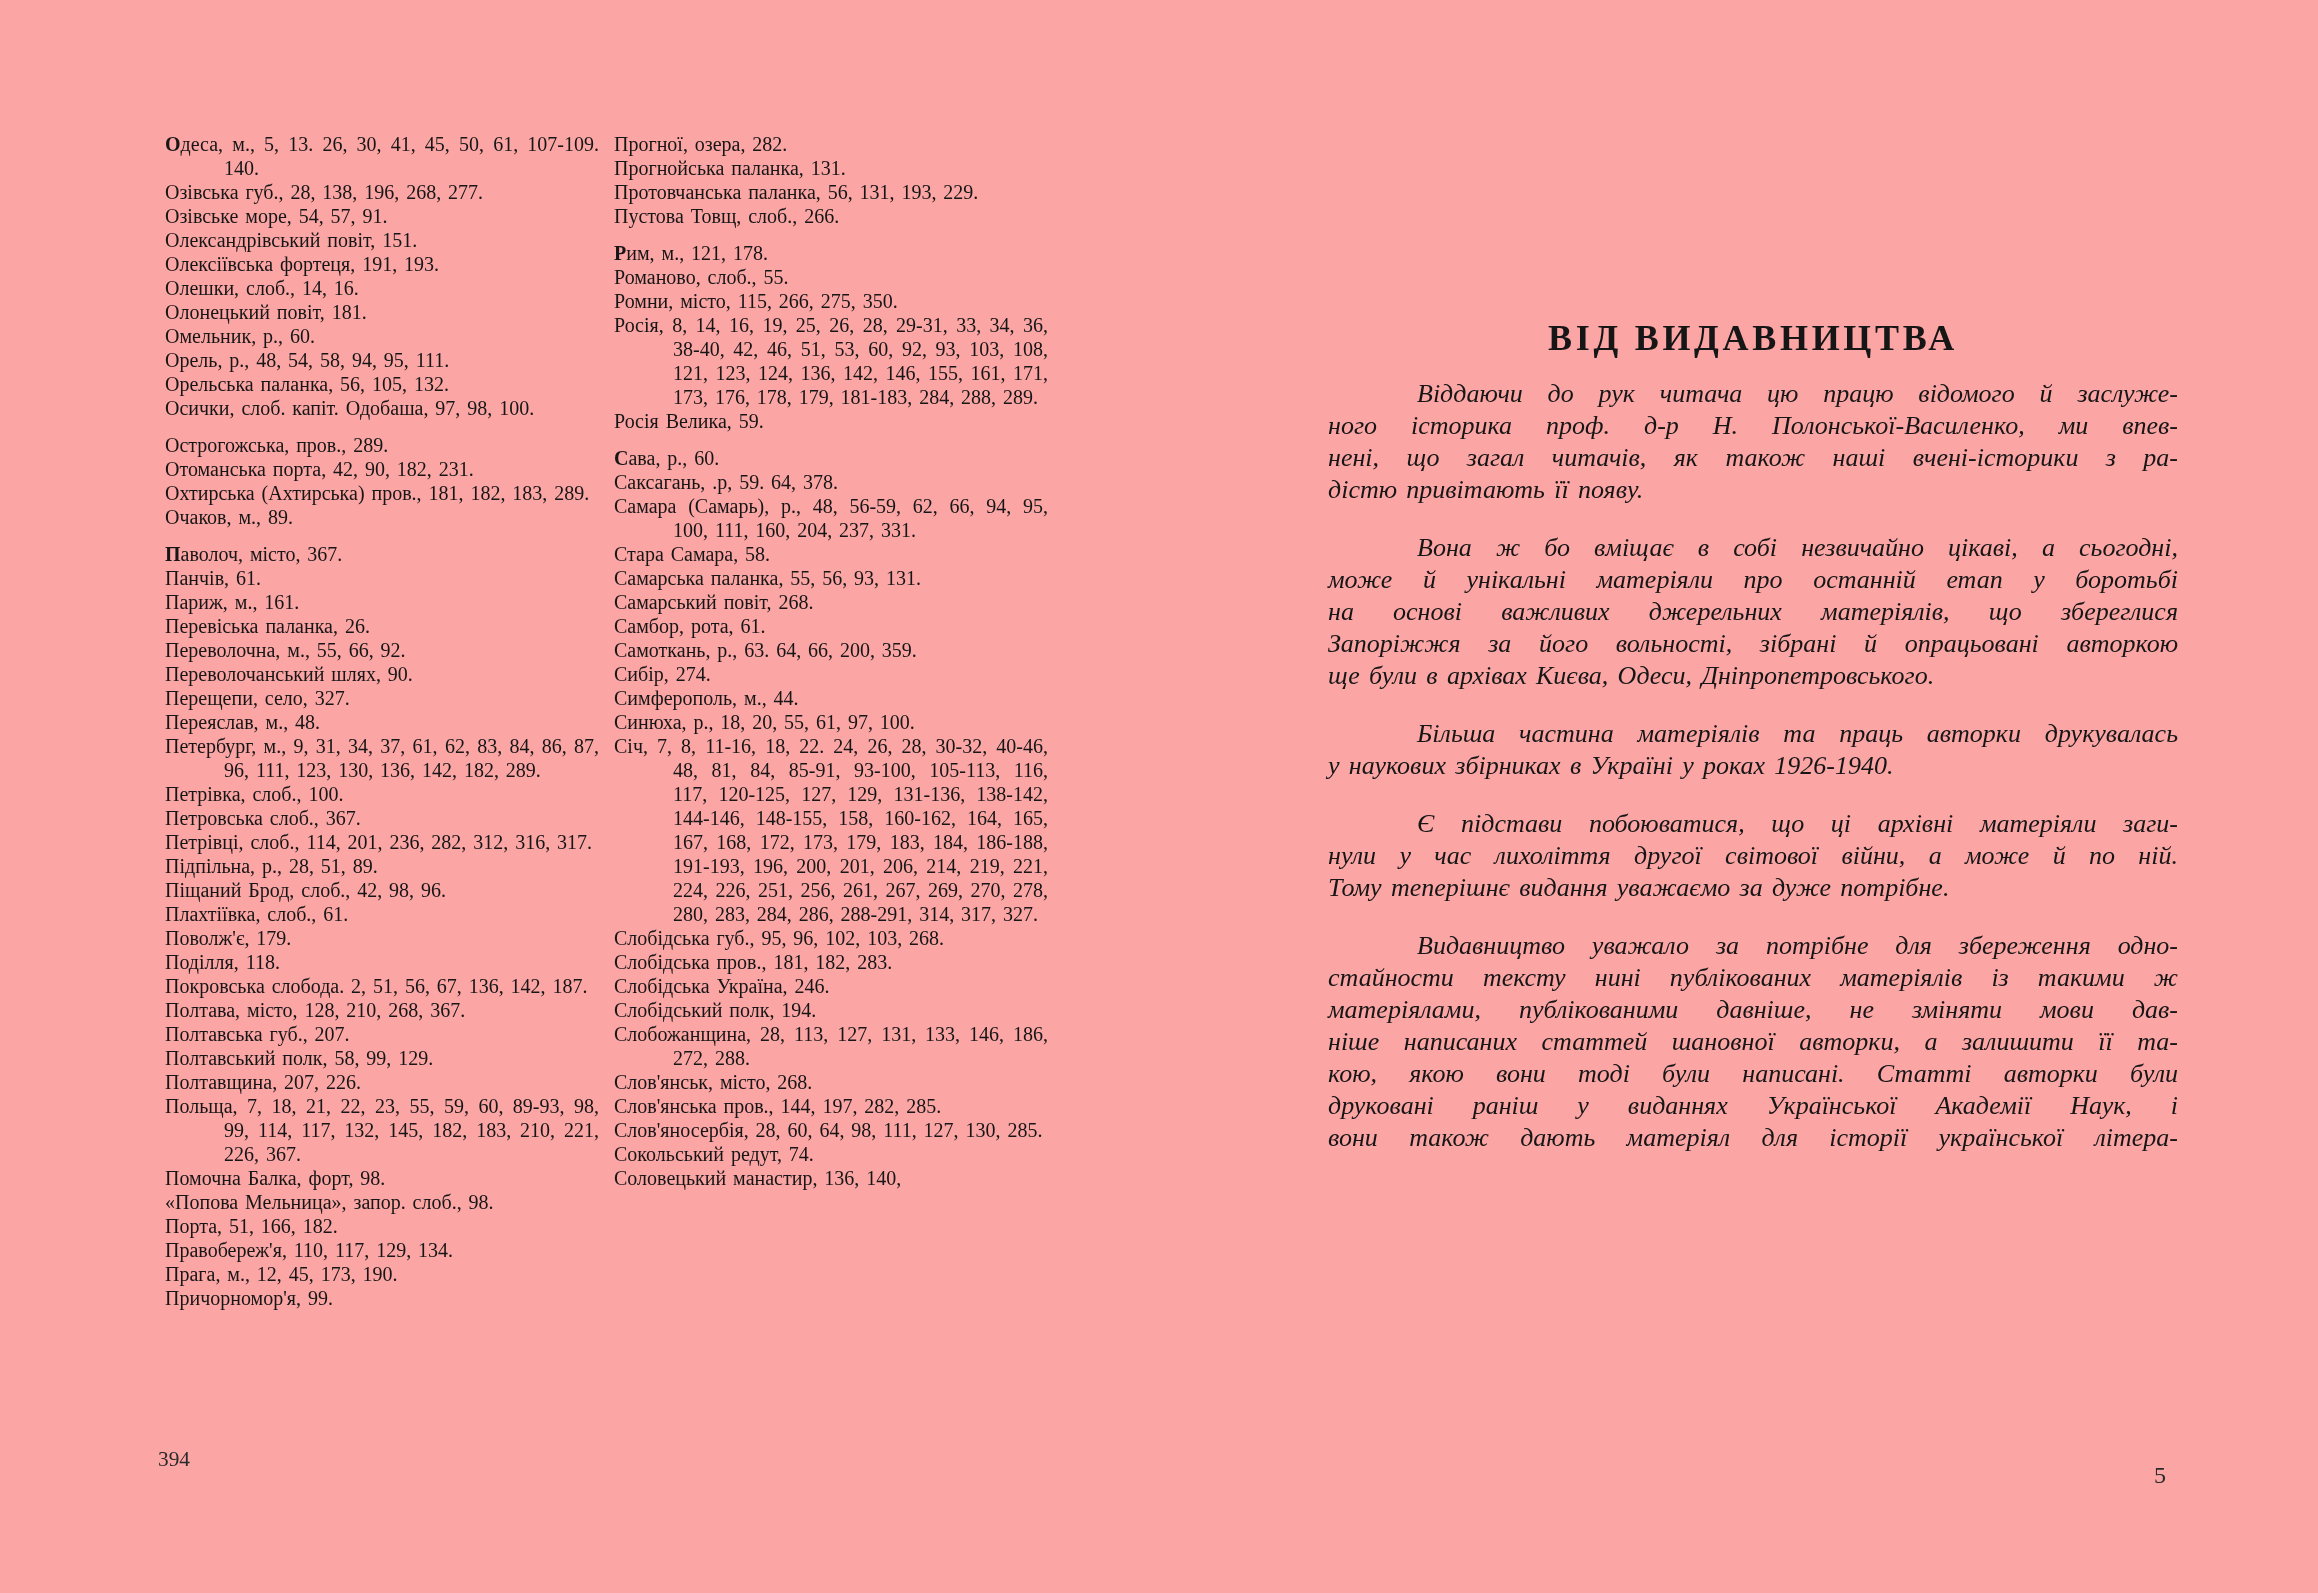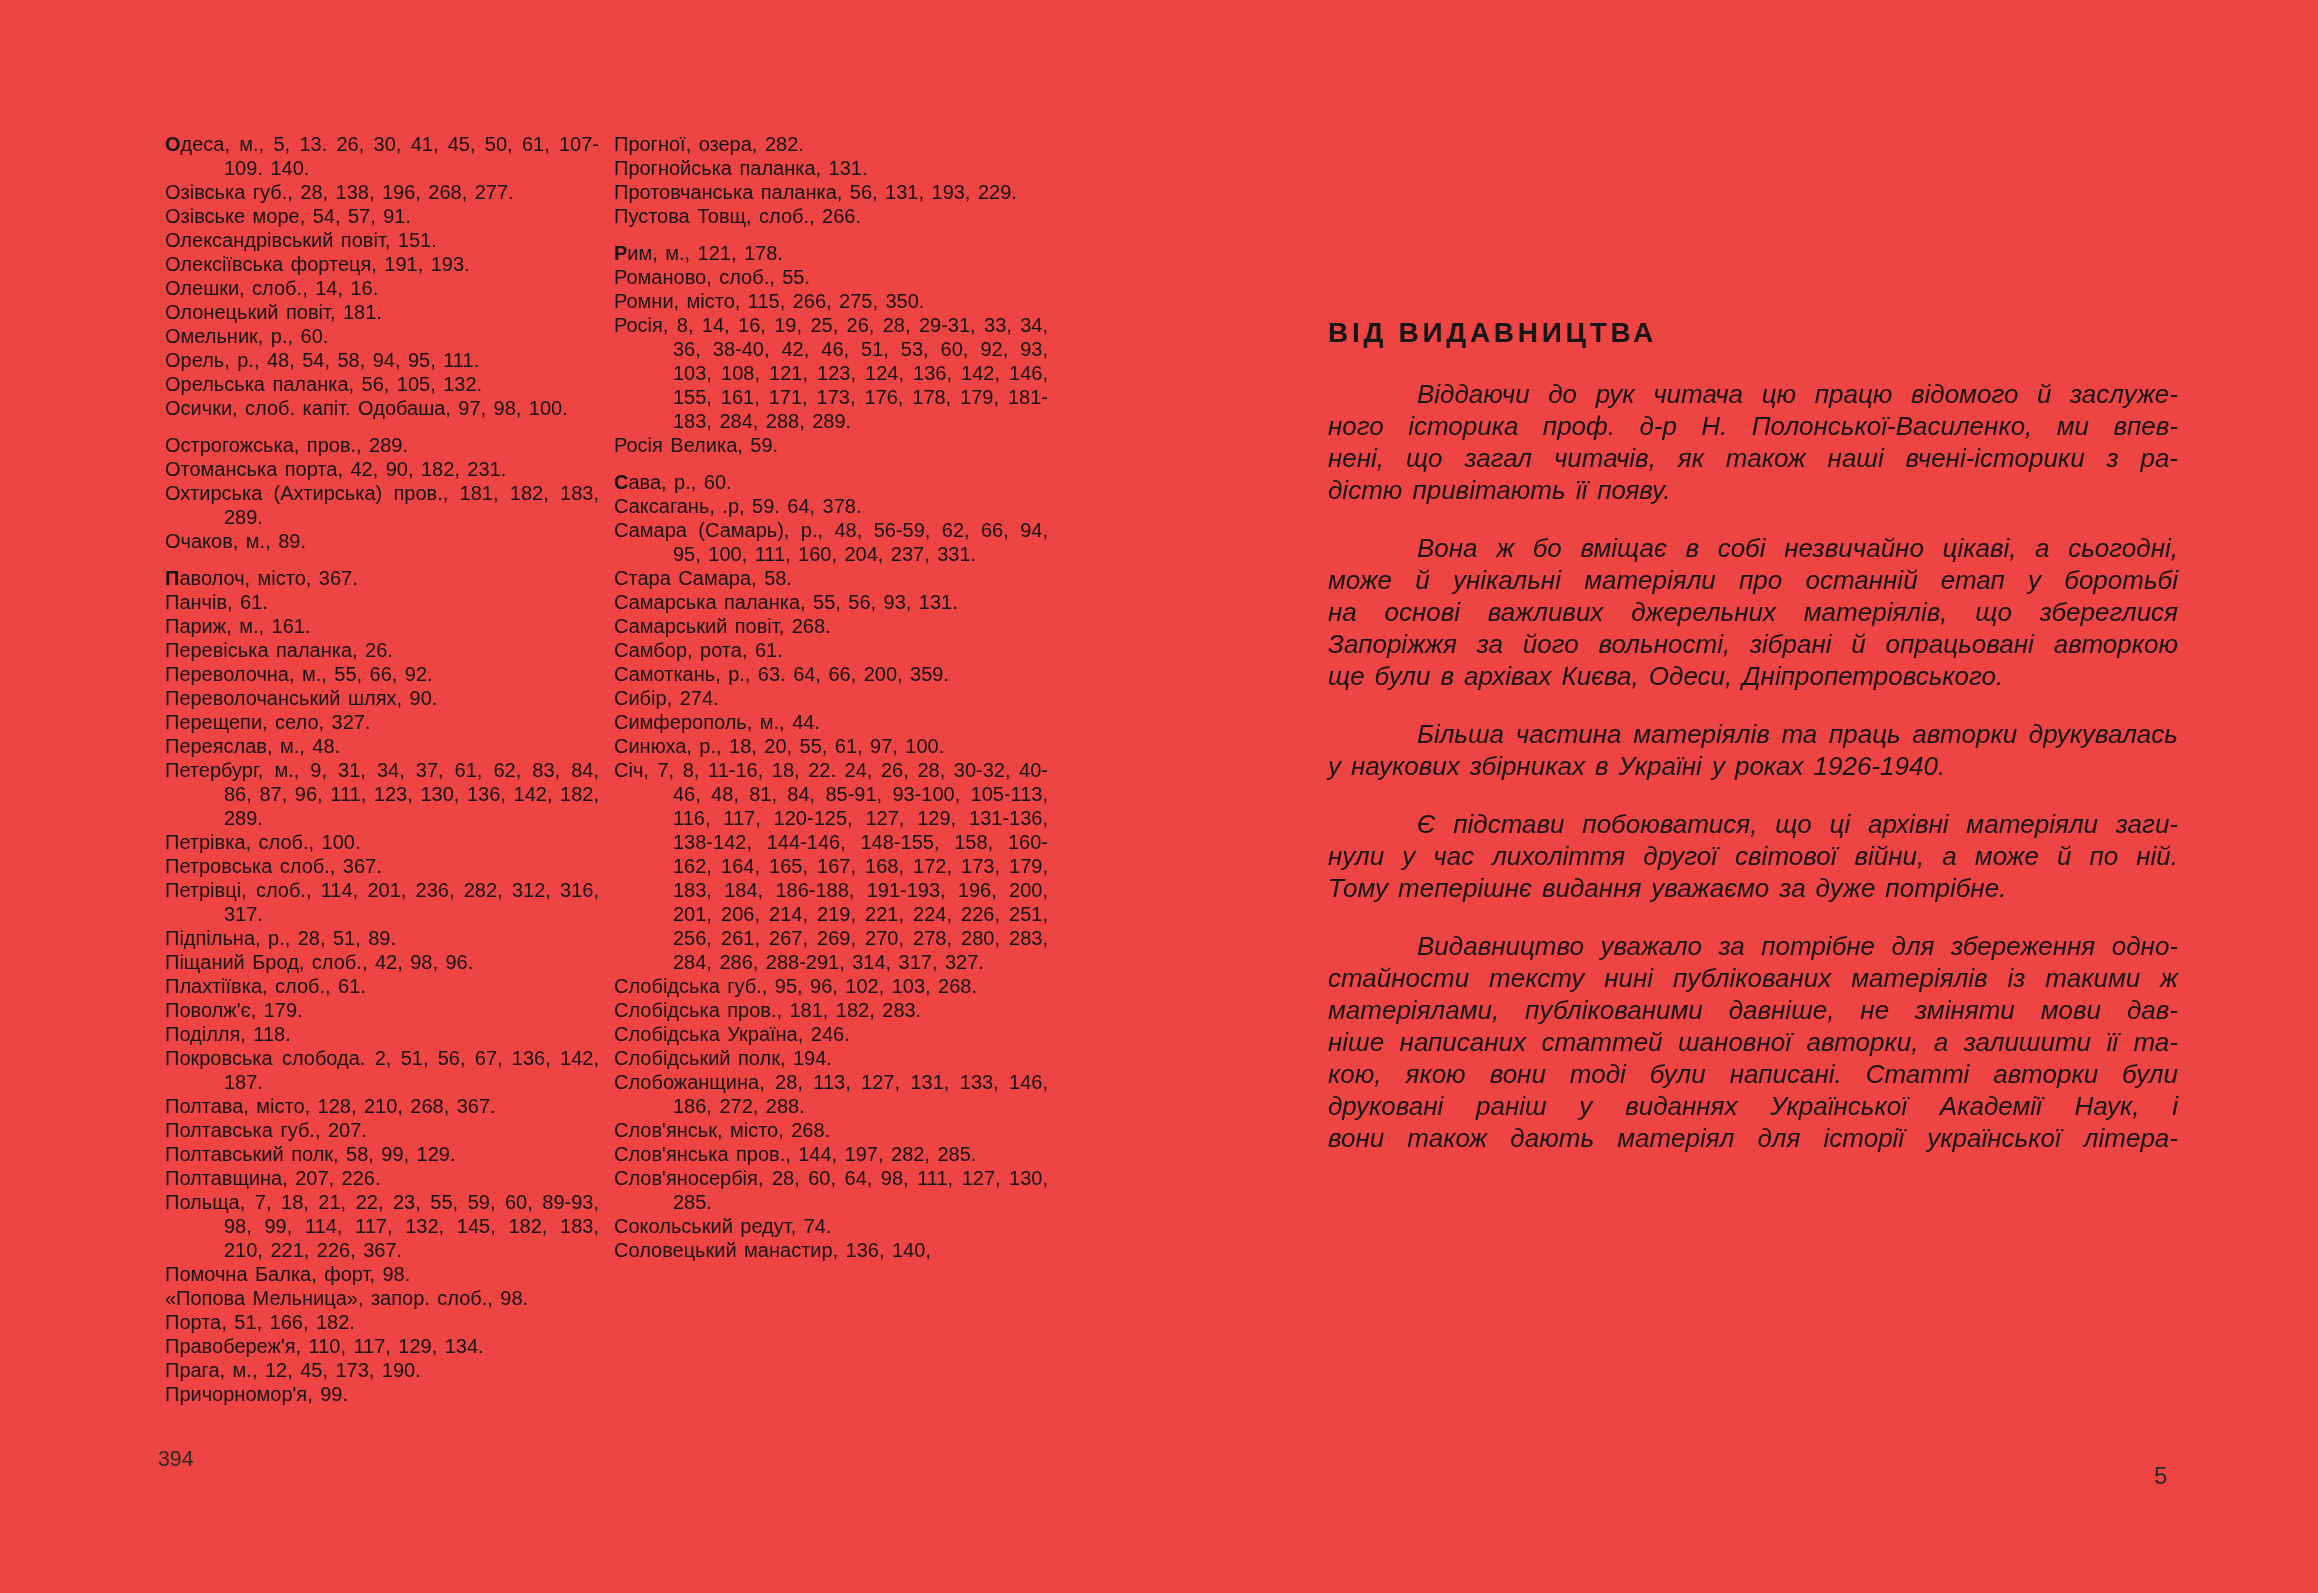--- a/index.html
+++ b/index.html
@@ -4,23 +4,23 @@
 <style>
   html, body {
     margin: 0;
     padding: 0;
     background: #efeeea;
   }
   .scan {
     position: relative;
     width: 2319px;
     height: 1594px;
-    background: #ef4444;
+    background: #fca5a5;
     color: #161616;
-    font-family: Liberation Sans, sans-serif;
+    font-family: Liberation Serif, serif;
     overflow: hidden;
   }
   
   .index-col {
     position: absolute;
     top: 132px;
     width: 434px;
   }
   .index-col-1 { left: 165px; }
   .index-col-2 { left: 614px; }
@@ -41,22 +41,22 @@
   }
   .pageno-left { left: 158px; top: 1447px; }
   .pageno-right { left: 2154px; top: 1462px; font-size: 24px; }
   
   .note-title {
     position: absolute;
     left: 1328px;
     top: 317px;
     width: 850px;
     margin: 0;
-    text-align: left;
-    font-size: 28px;
+    text-align: center;
+    font-size: 36px;
     font-weight: bold;
     font-style: normal;
     letter-spacing: 3.7px;
     white-space: nowrap;
   }
   .note-body {
     position: absolute;
     left: 1328px;
     top: 369px;
     width: 850px;

